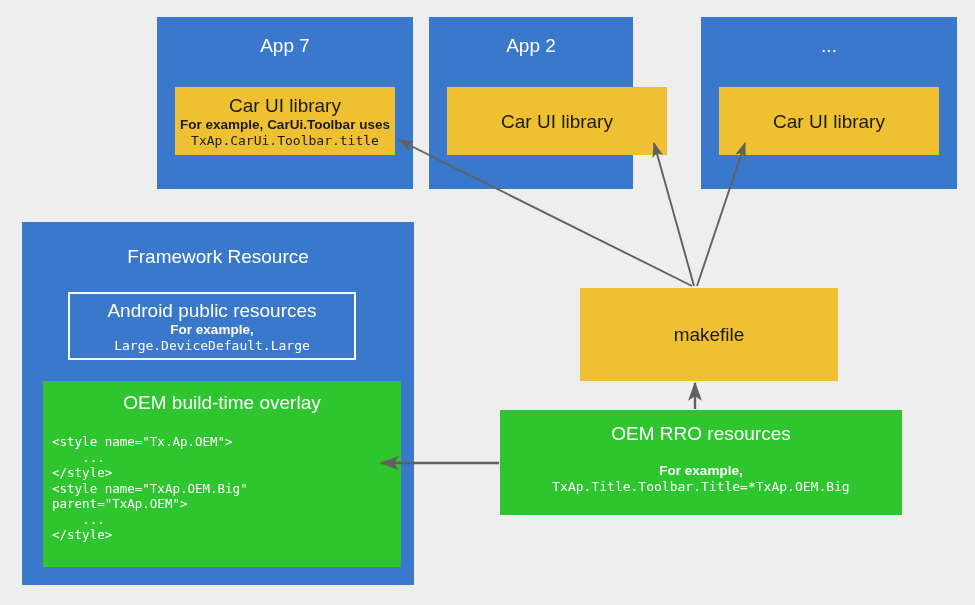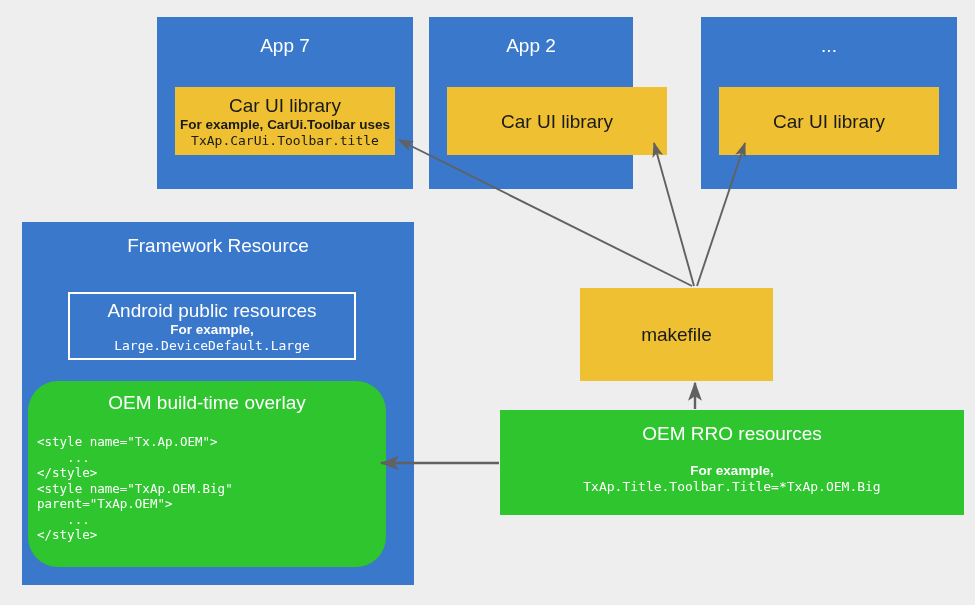--- a/index.html
+++ b/index.html
@@ -112,45 +112,45 @@
   </div>
 
   <div class="node blue-panel" style="left:701px; top:17px; width:256px; height:172px;">
     <div class="panel-title" style="margin-top:18px;">...</div>
     <div class="node yellow-box" style="left:18px; top:70px; width:220px; height:68px;">
       <div class="box-title">Car UI library</div>
     </div>
   </div>
 
   <div class="node blue-panel" style="left:22px; top:222px; width:392px; height:363px;">
-    <div class="panel-title" style="margin-top:13px;">Framework Resource</div>
+    <div class="panel-title" style="margin-top:24px;">Framework Resource</div>
 
     <div class="node outline-box" style="left:46px; top:70px; width:288px; height:68px;">
       <div class="box-title">Android public resources</div>
       <div class="box-sub">For example,</div>
       <div class="mono">Large.DeviceDefault.Large</div>
     </div>
 
-    <div class="node green-box" style="left:6px; top:159px; width:358px; height:186px;border-radius:30px;">
+    <div class="node green-box" style="left:21px; top:159px; width:358px; height:186px;">
       <div class="box-title" style="margin-top:10px;">OEM build-time overlay</div>
       <div class="code-block" style="margin-top:20px; margin-left:9px;">&lt;style name="Tx.Ap.OEM"&gt;
     ...
 &lt;/style&gt;
 &lt;style name="TxAp.OEM.Big"
 parent="TxAp.OEM"&gt;
     ...
 &lt;/style&gt;</div>
     </div>
   </div>
 
-  <div class="node yellow-box" style="left:580px; top:288px; width:193px; height:93px;">
+  <div class="node yellow-box" style="left:580px; top:288px; width:258px; height:93px;">
     <div class="box-title">makefile</div>
   </div>
 
-  <div class="node green-box" style="left:500px; top:410px; width:464px; height:105px;">
+  <div class="node green-box" style="left:500px; top:410px; width:402px; height:105px;">
     <div class="box-title" style="margin-top:12px;">OEM RRO resources</div>
     <div class="box-sub" style="margin-top:18px;">For example,</div>
     <div class="mono">TxAp.Title.Toolbar.Title=*TxAp.OEM.Big</div>
   </div>
 
   <svg class="arrows" viewBox="0 0 975 605" xmlns="http://www.w3.org/2000/svg">
     <defs>
       <marker id="arrowhead" markerWidth="9" markerHeight="9" refX="7.4" refY="3.1" orient="auto" markerUnits="strokeWidth">
         <path d="M0,0.2 L8,3.1 L0,6 L1.9,3.1 Z" fill="#616161"></path>
       </marker>

